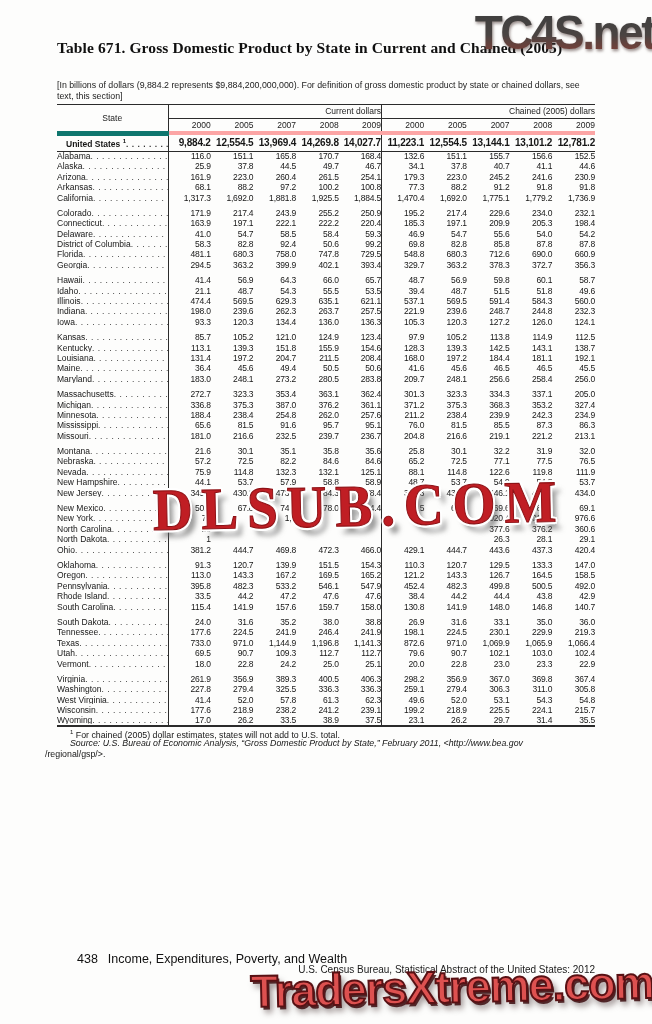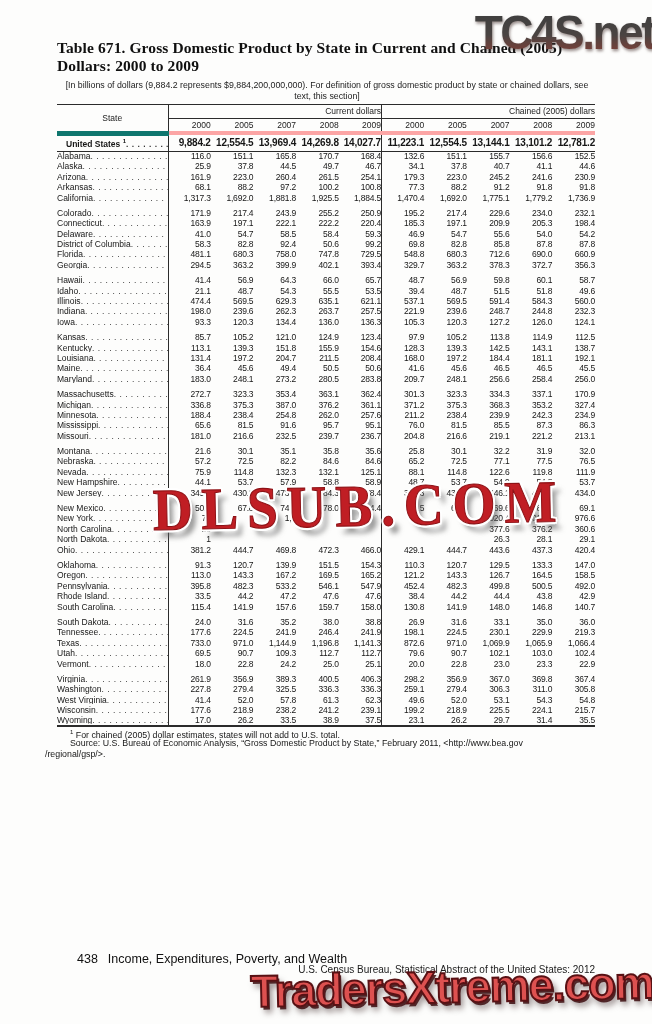--- a/index.html
+++ b/index.html
@@ -9,21 +9,21 @@
   }
 
   
   .title {
     position:absolute; left:57px; top:39px; width:548px;
     font-family:"Liberation Serif", serif; font-weight:bold;
     font-size:15.5px; line-height:18px; color:#101010; letter-spacing:0.1px;
   }
   .headnote {
     position:absolute; left:57px; top:80px; width:540px;
-    font-size:8.8px; line-height:10.5px; color:#222;text-align:center;
+    font-size:8.8px; line-height:10.5px; color:#222;
   }
 
   
   .gdp-table {
     position:absolute; left:57px; top:104px; width:538px;
     border-collapse:collapse; table-layout:fixed;
     border-top:1px solid #2b2b2b; border-bottom:2px solid #2b2b2b;
   }
   .gdp-table col.c-state { width:111px; }
   .gdp-table col.c-num  { width:42.7px; }
@@ -44,21 +44,21 @@
   .us-row .st { padding-left:9px; }
   .cf { display:flex; align-items:baseline; overflow:hidden; }
   .nm { white-space:nowrap; }
   .ld { flex:1; overflow:hidden; white-space:nowrap; color:#333; }
   .ld::after { content:" . . . . . . . . . . . . . . . . . . . . . . . . ."; letter-spacing:0.5px; }
   sup.fn { font-size:6px; vertical-align:4px; }
 
   
   .footnote { position:absolute; left:45px; top:727px; width:556px; font-size:8.8px; line-height:10.5px; }
   .footnote .ind { padding-left:25px; }
-  .source1 { position:absolute; left:45px; top:738px; width:560px; font-size:8.8px; padding-left:25px; }
+  .source1 { position:absolute; left:45px; top:738px; width:560px; font-size:8.8px; padding-left:25px;font-style:italic; }
   .source2 { position:absolute; left:45px; top:749px; width:560px; font-size:8.8px; }
 
   
   .pageline { position:absolute; left:57px; top:952px; font-size:12.5px; color:#111;margin-left:20px; }
   .pageline .pgnum { margin-right:10px; }
   .credit { position:absolute; right:57px; top:964px; font-size:10px; color:#1a1a1a;text-align:right; }
 
   
   .wm-top {
     position:absolute; top:4px; right:-2px;
@@ -89,21 +89,20 @@
     white-space:nowrap;
   }
 </style>
 </head>
 <body>
 
 <div class="page">
 
   <div class="title">
     <div>Table 671. Gross Domestic Product by State in Current and Chained (2005)</div>
-    <div>Dollars: 2000 to 2009</div>
   </div>
 
   <div class="headnote">[In billions of dollars (9,884.2 represents $9,884,200,000,000). For definition of gross domestic product by state or chained dollars, see text, this section]</div>
 
   <table class="gdp-table">
     <colgroup>
       <col class="c-state">
       <col class="c-num">
         <col class="c-num">
         <col class="c-num">
@@ -594,21 +593,21 @@
           </td>
           <td class="num">272.7</td>
           <td class="num">323.3</td>
           <td class="num">353.4</td>
           <td class="num">363.1</td>
           <td class="num sep">362.4</td>
           <td class="num">301.3</td>
           <td class="num">323.3</td>
           <td class="num">334.3</td>
           <td class="num">337.1</td>
-          <td class="num">170.9</td>
+          <td class="num">205.0</td>
         </tr>
         <tr class="data">
           <td class="st">
             <div class="cf">
               <span class="nm">Michigan</span>
               <span class="ld"></span>
             </div>
           </td>
           <td class="num">336.8</td>
           <td class="num">375.3</td>

